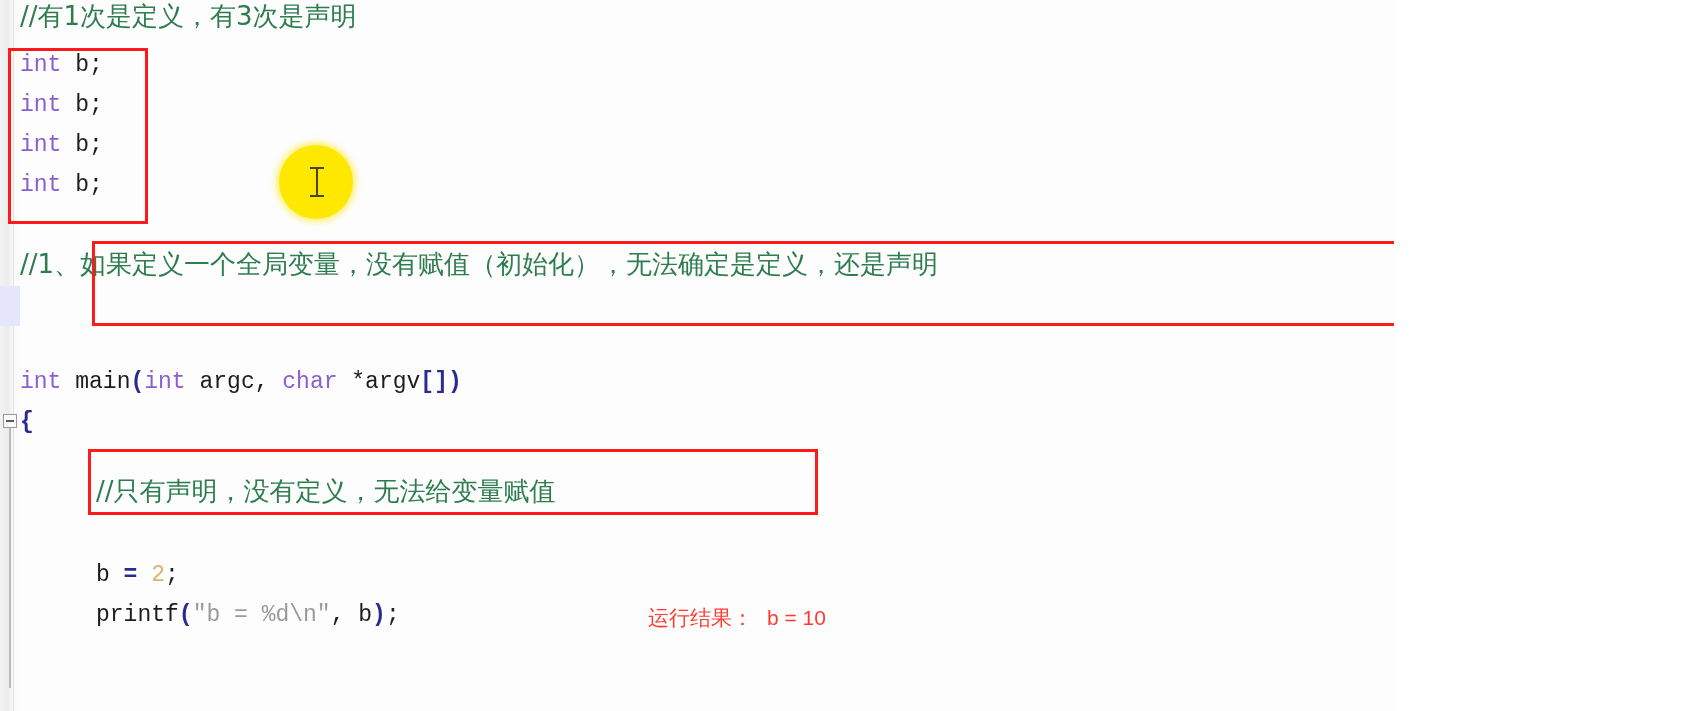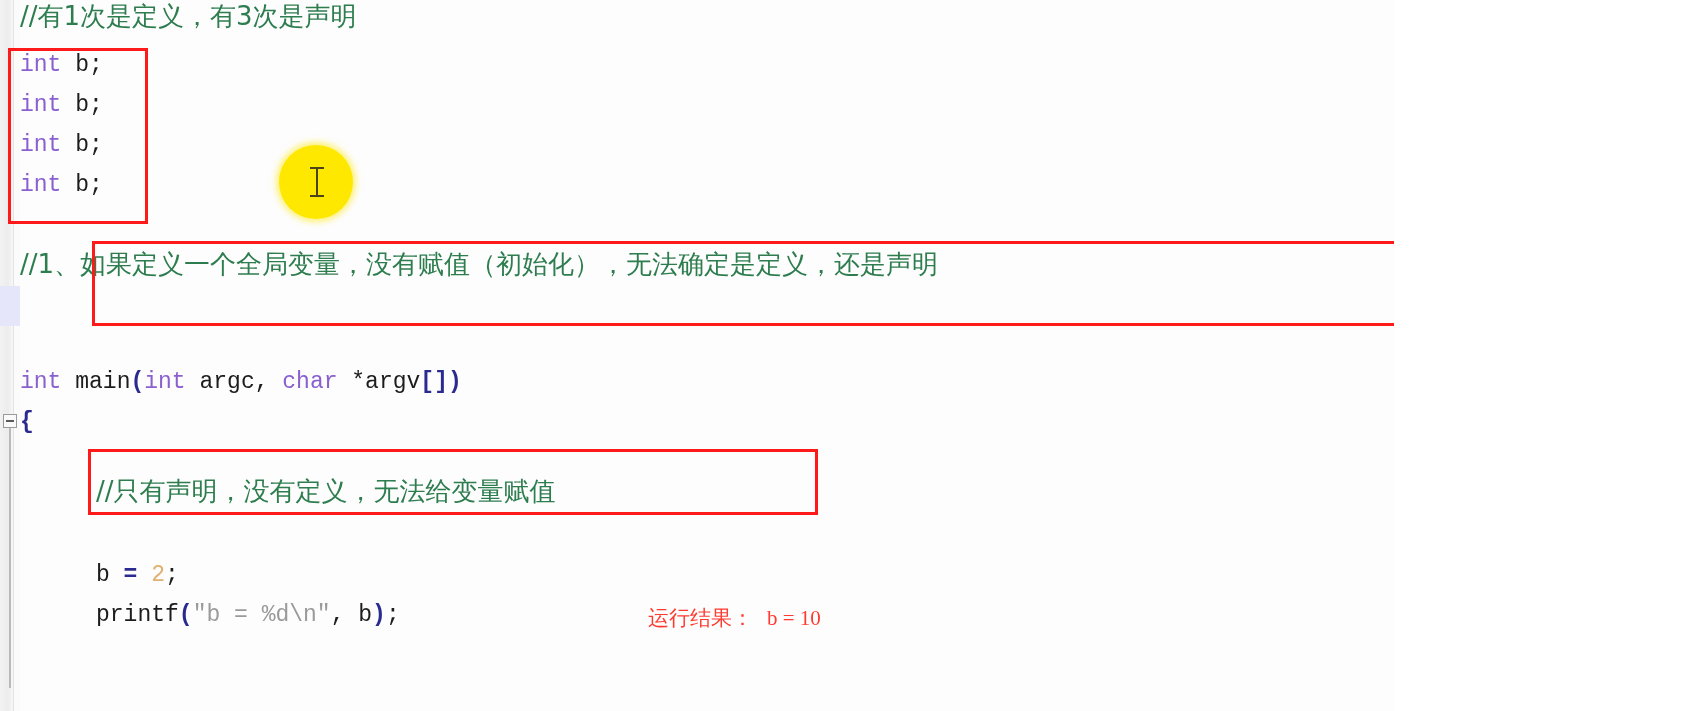--- a/index.html
+++ b/index.html
@@ -90,21 +90,21 @@
 
   
   .red-note {
     position: absolute;
     color: #ff3b30;
     font-size: 21px;
     white-space: pre;
     font-family: "DejaVu Sans", "Liberation Sans", sans-serif;
   }
   .red-note .mono {
-    font-family: Liberation Serif, serif;
+    font-family: Liberation Sans, sans-serif;
   }
 
   
   .cursor-blob {
     position: absolute;
     width: 74px; height: 74px;
     border-radius: 50%;
     background: #ffe800;
     box-shadow: 0 0 6px 3px rgba(255,232,0,0.55);
   }

